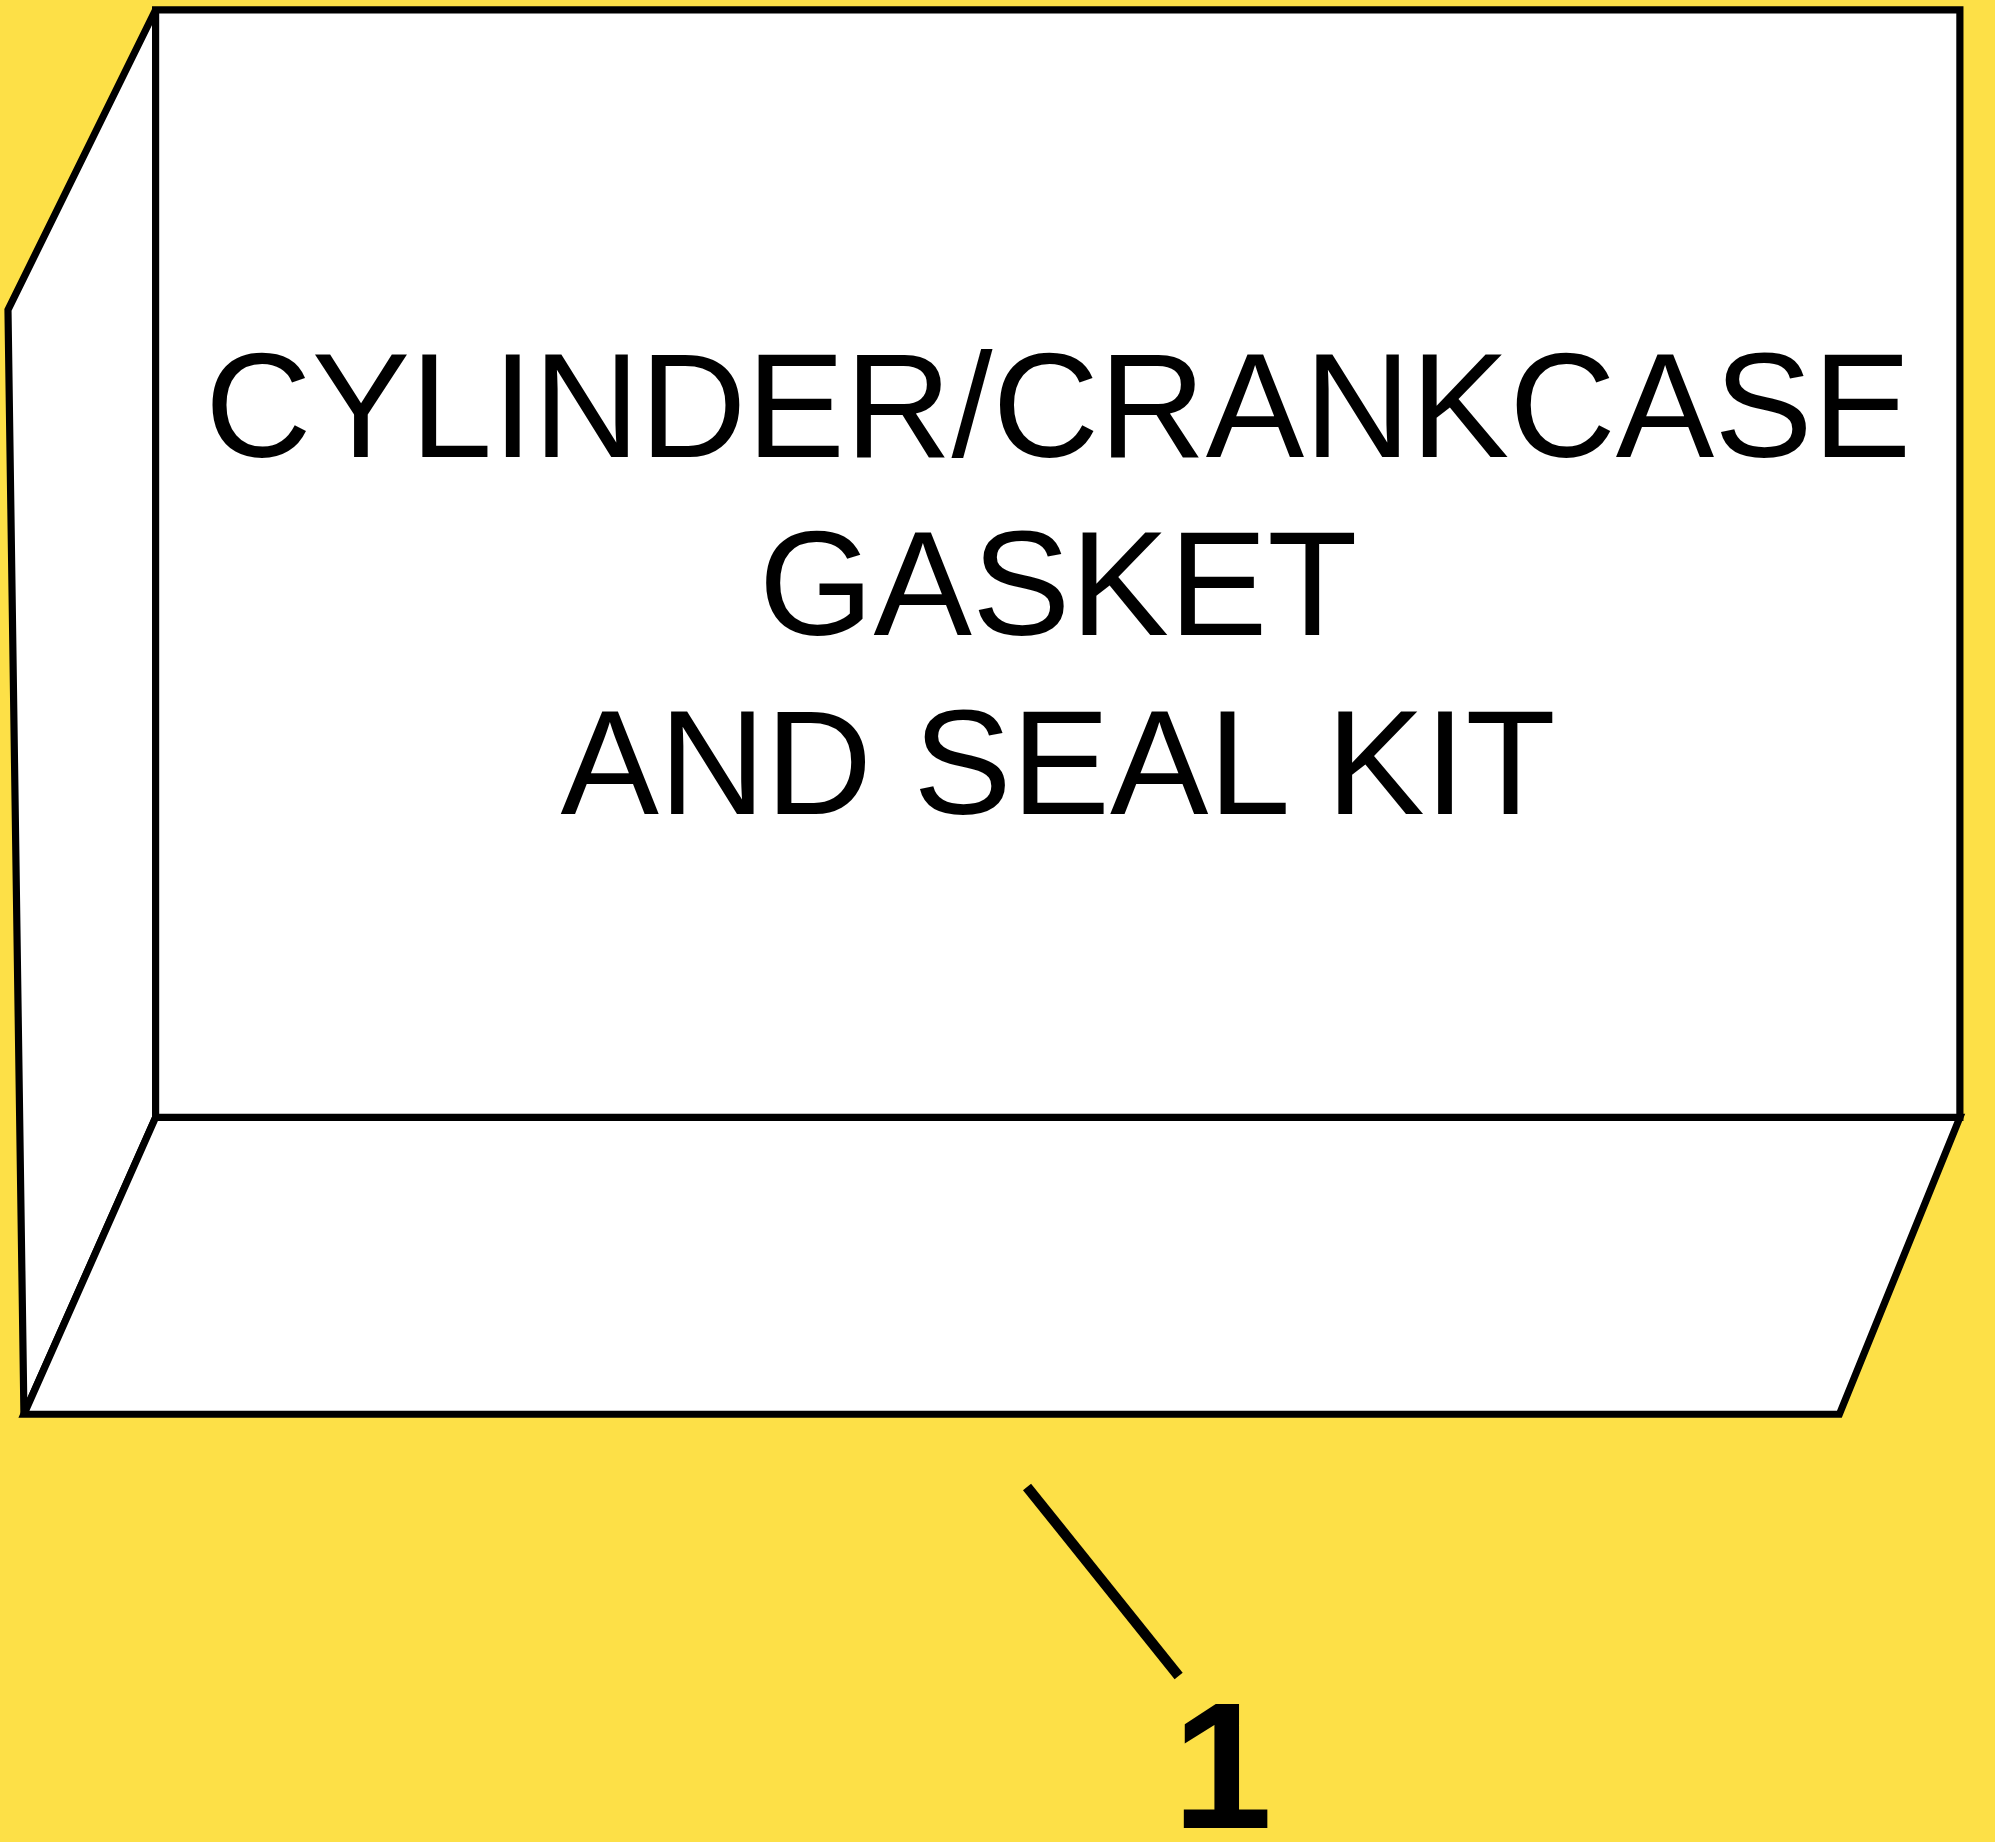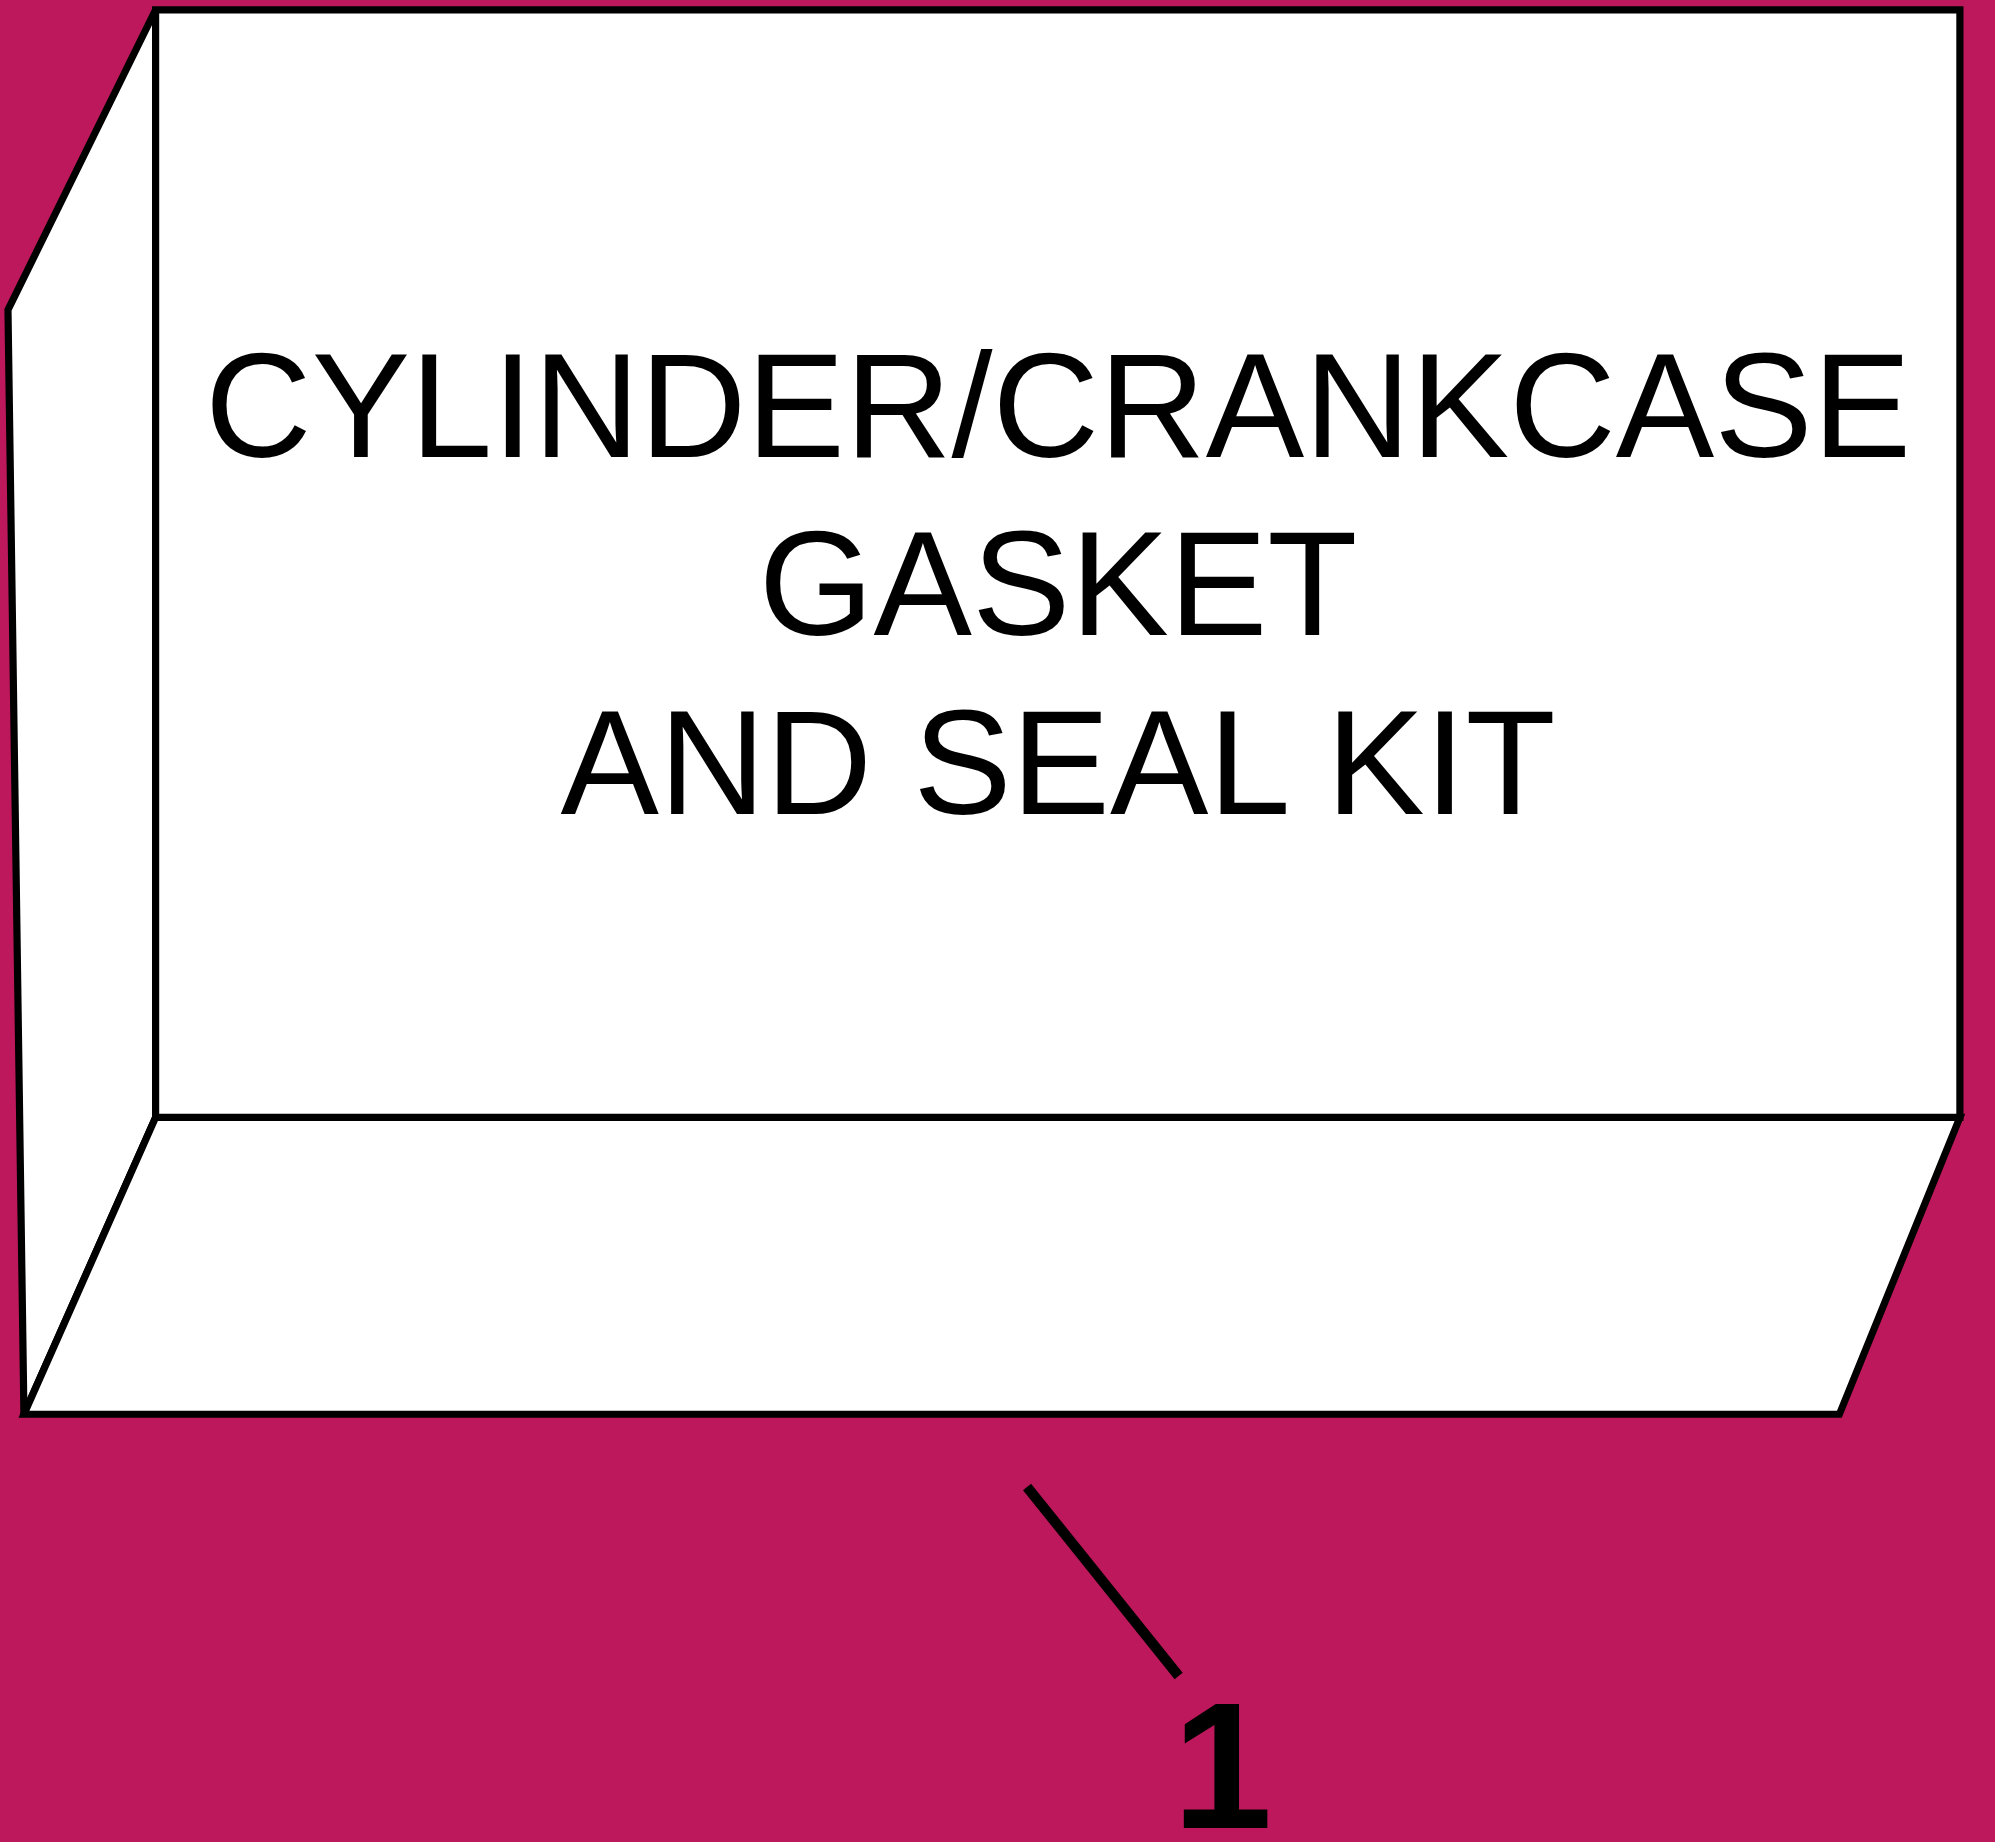--- a/index.html
+++ b/index.html
@@ -4,21 +4,21 @@
 <style>
   html, body {
     margin: 0;
     padding: 0;
     background: #ffffff;
   }
   .canvas {
     position: relative;
     width: 1995px;
     height: 1843px;
-    background: #be185d;
+    background: #fde047;
     overflow: hidden;
     font-family: "Liberation Sans", sans-serif;
   }
   svg {
     display: block;
     width: 100%;
     height: 100%;
   }
   .face {
     fill: #ffffff;

